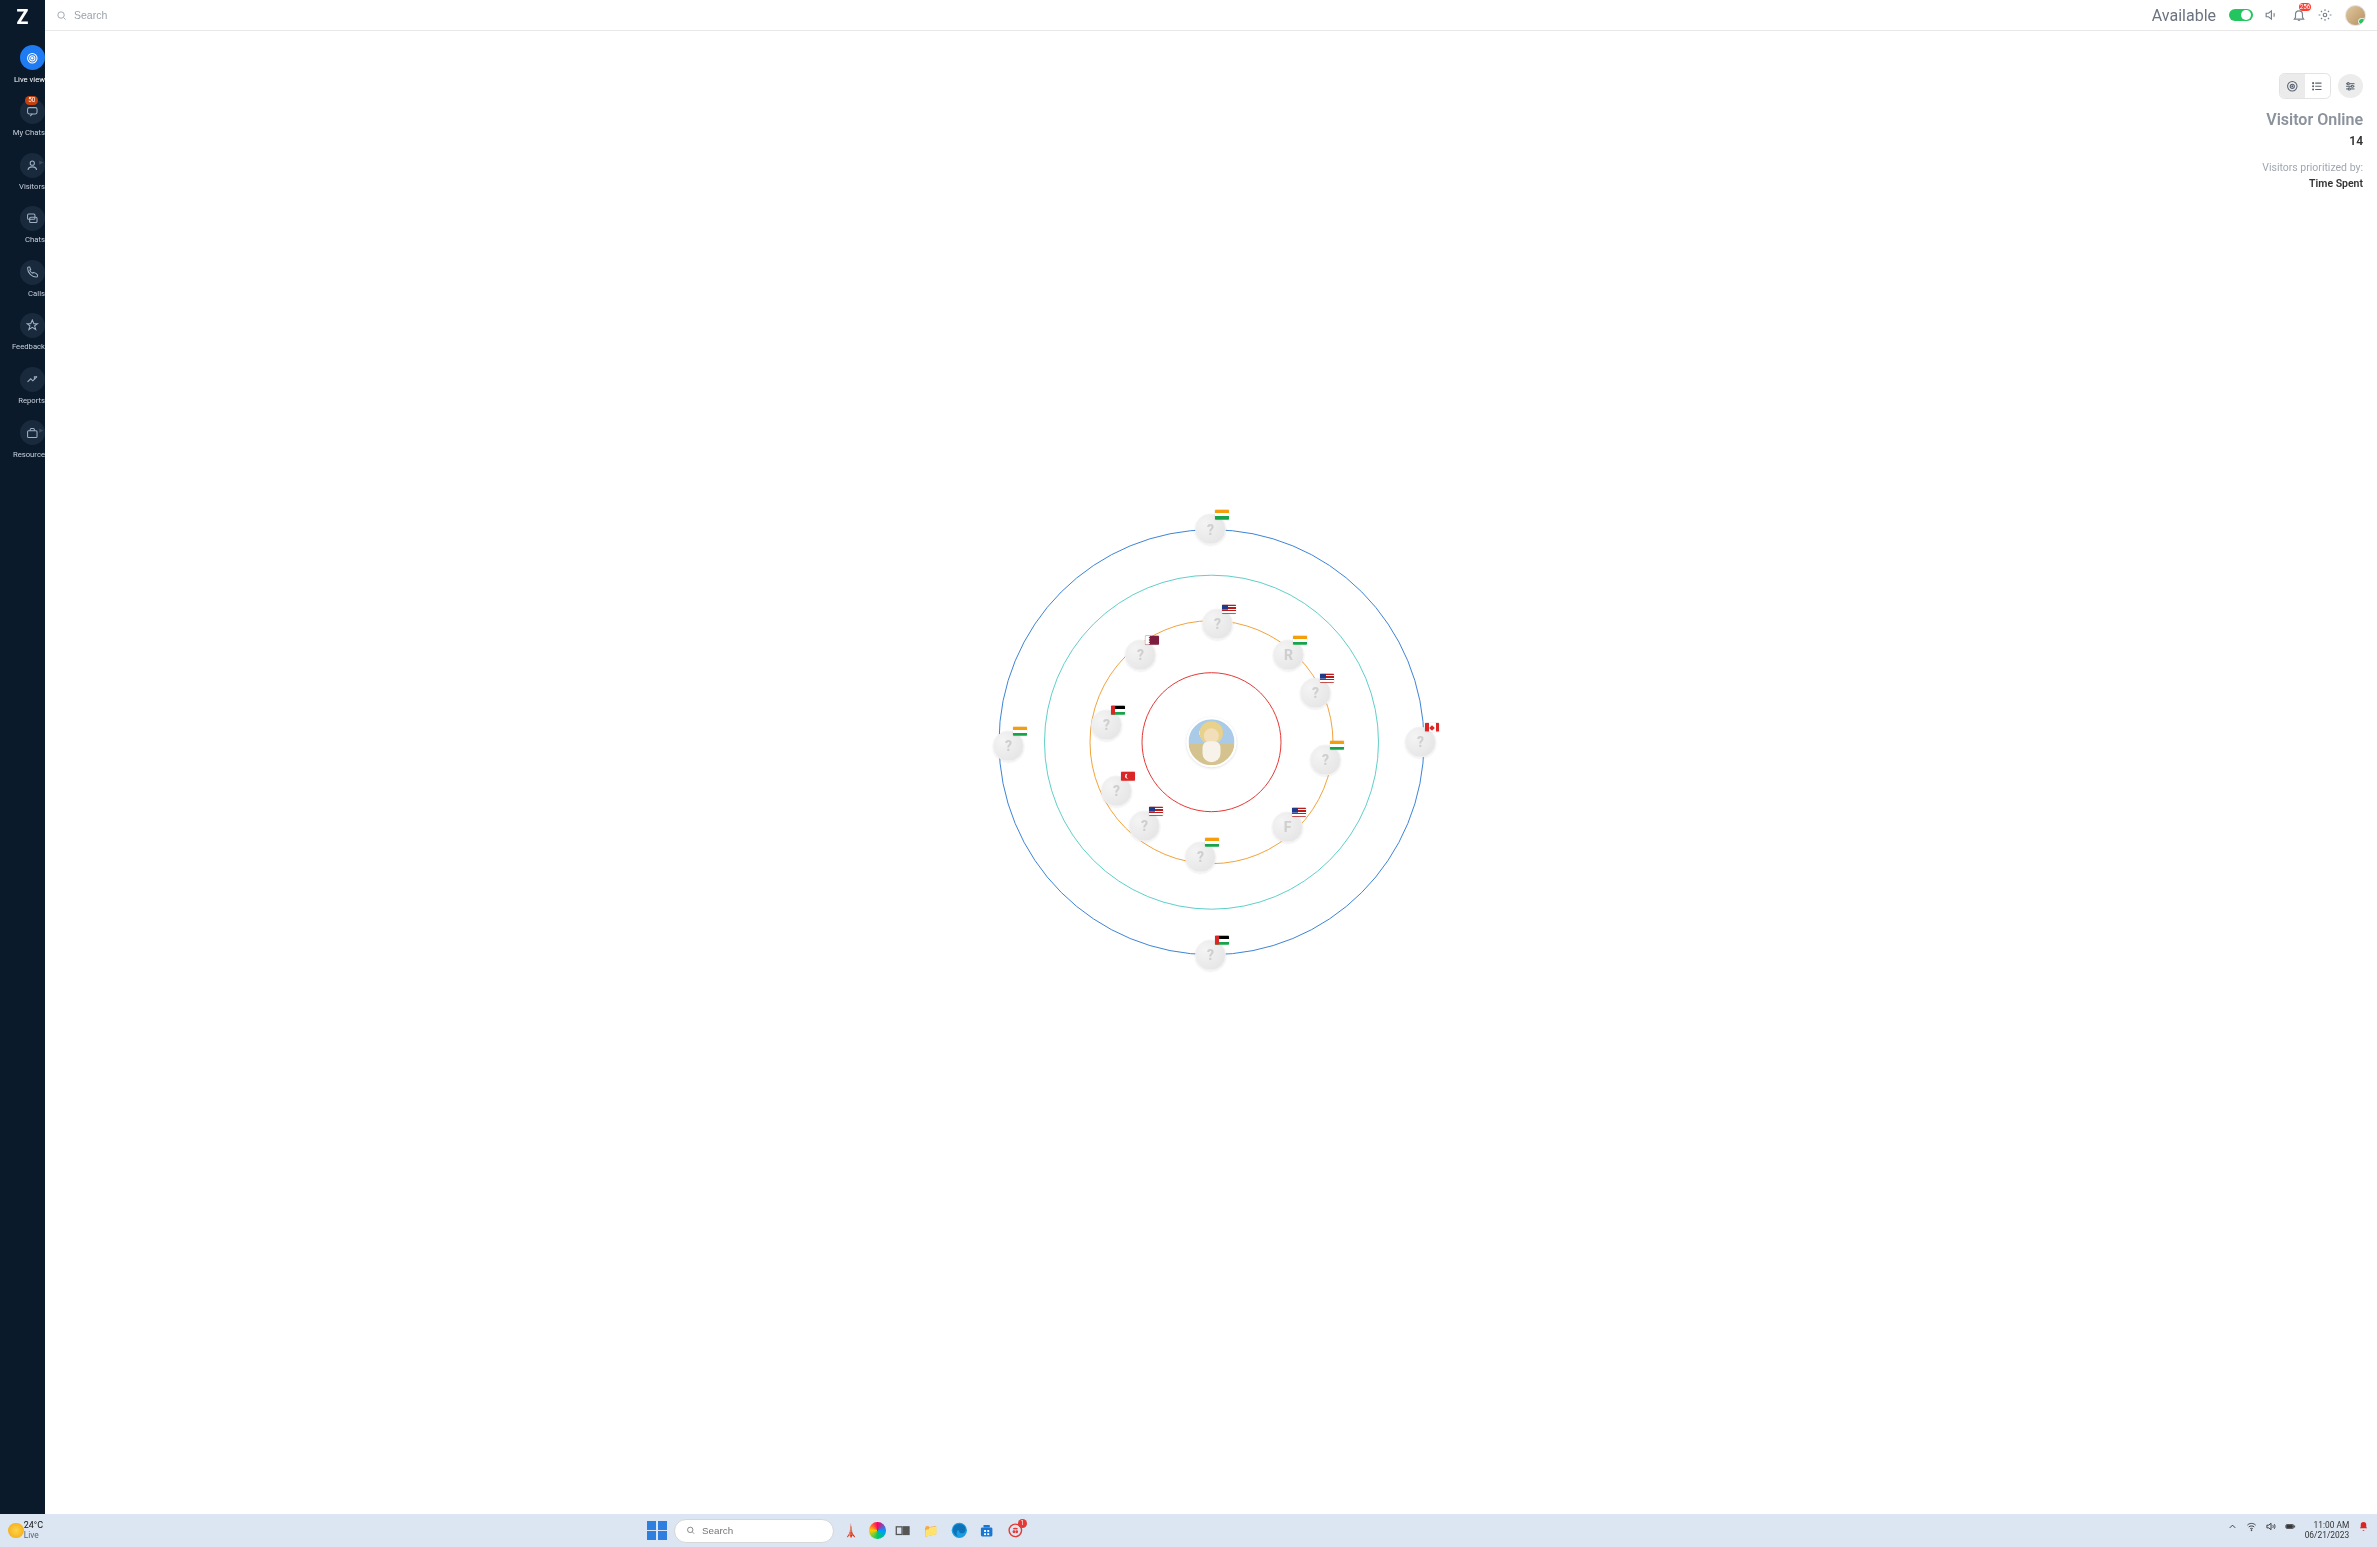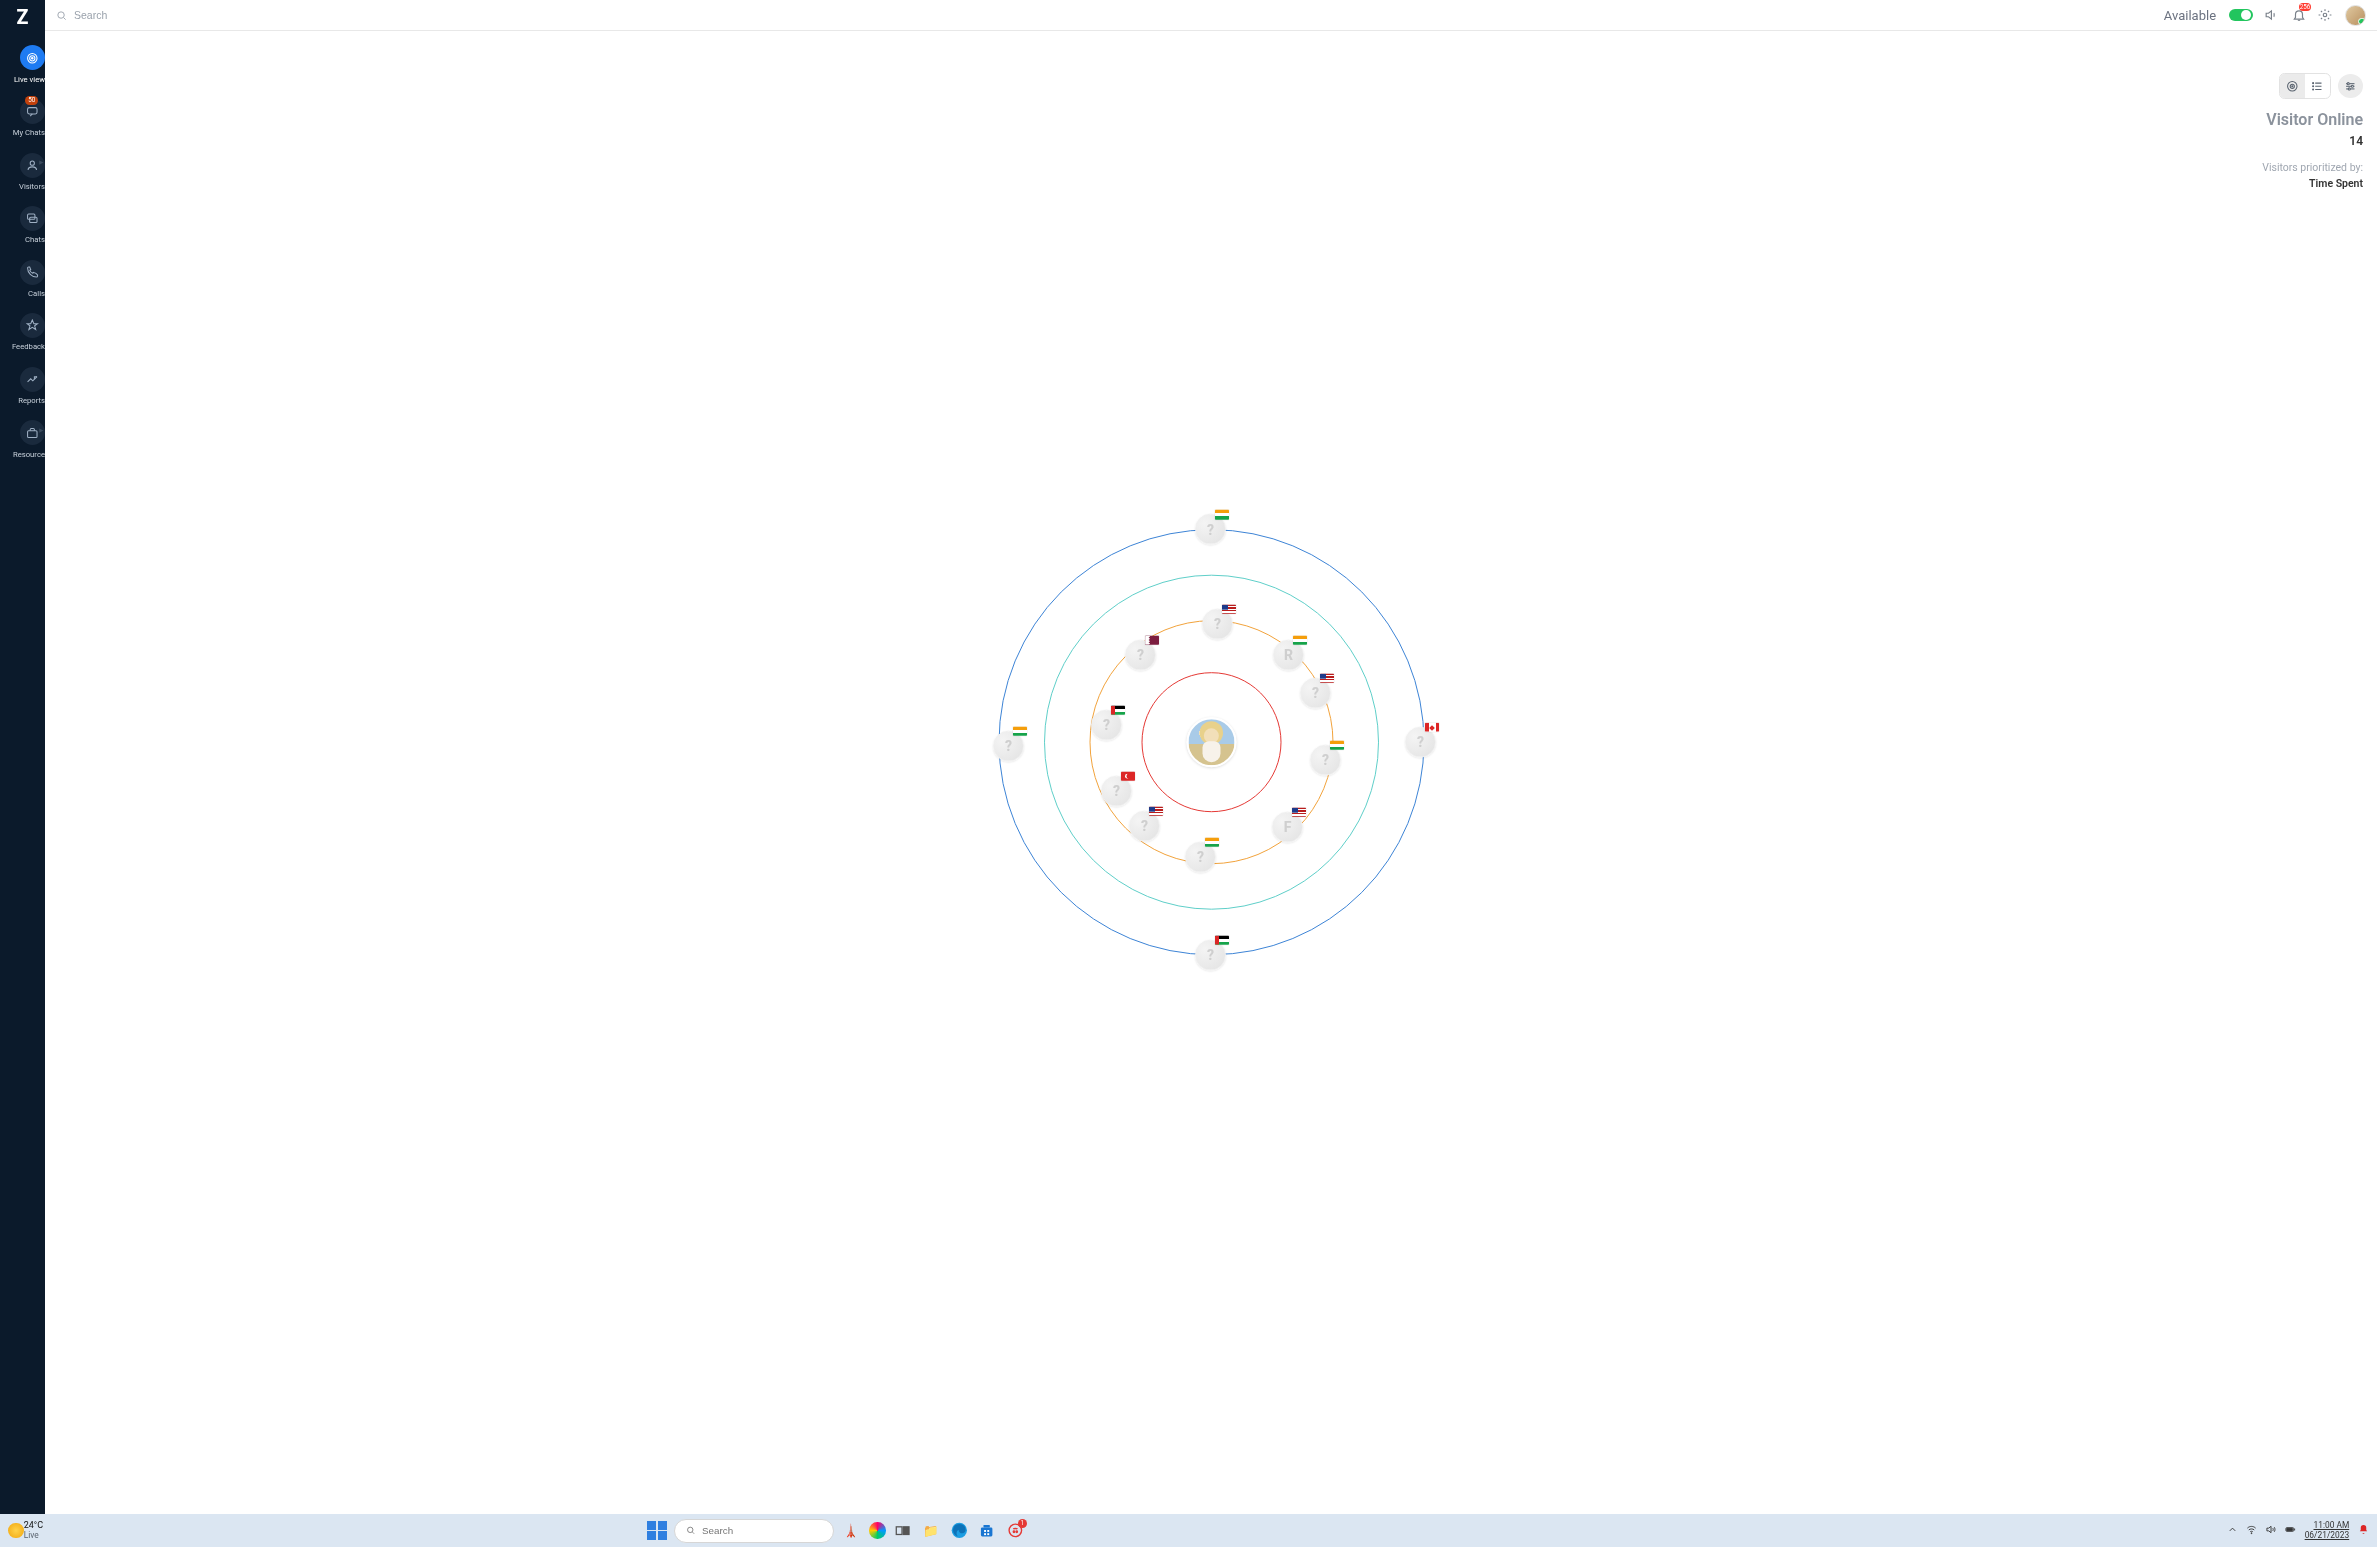--- a/index.html
+++ b/index.html
@@ -19,21 +19,21 @@
   .nav-badge { position: absolute; top: 4.2px; right: 7px; background: #c2410c; color: #fff; font-size: 6.3px; padding: 0.7px 2.8px; border-radius: 4.9px; line-height: 1.2; }
   .nav-arrow { position: absolute; right: 1.4px; top: 50%; transform: translateY(-12.6px); font-size: 5.6px; color: #3a4a5d; }
 
   
   .header { position: absolute; left: 45px; right: 0; top: 0; height: 31px; border-bottom: 0.7px solid #e8e8e8; display: flex; align-items: center; padding: 0 11px; background: #fff; z-index: 15; }
   .search-wrap { display: flex; align-items: center; color: #9aa2ac; font-size: 10.5px; }
   .search-wrap svg { width: 11px; height: 11px; margin-right: 7px; stroke: #9aa2ac; }
   .search-input { border: none; outline: none; font-size: 10.5px; color: #333; width: 209px; }
   .search-input::placeholder { color: #9aa2ac; }
   .header-right { margin-left: auto; display: flex; align-items: center; gap: 12.6px; }
-  .avail-label { color: #6b7280; font-size: 13px; }
+  .avail-label { color: #6b7280; font-size: 16px; }
   .toggle { width: 24px; height: 12.6px; border-radius: 7px; background: #22c55e; position: relative; cursor: pointer; }
   .toggle::after { content: ""; position: absolute; right: 1.4px; top: 1.4px; width: 9.8px; height: 9.8px; background: #fff; border-radius: 50%; }
   .hicon { color: #6b7280; cursor: pointer; position: relative; display: flex; align-items: center; }
   .hicon svg { width: 14px; height: 14px; stroke: #7a818a; }
   .notif-badge { position: absolute; top: -4.9px; right: -5.6px; background: #ff3b30; color: #fff; font-size: 6.3px; padding: 0 1px; border-radius: 4.9px; line-height: 1.3; }
   .avatar { width: 21px; height: 21px; border-radius: 50%; background: linear-gradient(135deg,#e0c9a0,#b89060); position: relative; border: 0.7px solid #e0e0e0; overflow:hidden; }
   .avatar::after { content:""; position:absolute; right:-0.7px; bottom:-0.7px; width:5.6px; height:5.6px; background:#22c55e; border:1.4px solid #fff; border-radius:50%; }
 
   
   .main { position: absolute; left: 45px; right: 0; top: 31px; bottom: 33px; background: #fff; }
@@ -88,21 +88,21 @@
   .weather-text { line-height:1.1; }
   .wt-temp { font-size:9px; color:#111; }
   .wt-cond { font-size:8.4px; color:#5b6470; }
   .task-center { margin-left:auto; margin-right:auto; display:flex; align-items:center; gap:7px; }
   .win-btn { width:19.5px; height:19.5px; display:grid; grid-template-columns:1fr 1fr; grid-template-rows:1fr 1fr; gap:1.4px; cursor:pointer; }
   .win-btn span { background:#2f7fe0; }
   .task-search { display:flex; align-items:center; background:#fff; border-radius:14px; height:24px; padding:0 11px; width:160px; border:0.7px solid #d6d6d6; }
   .task-search svg { width:10.5px; height:10.5px; stroke:#666; margin-right:7px; }
   .task-search input { border:none; outline:none; font-size:9.8px; width:100%; }
   .task-icon { width:21px; height:21px; border-radius:4.2px; display:flex; align-items:center; justify-content:center; cursor:pointer; font-size:12.6px; }
-  .tray { margin-left:auto; display:flex; align-items:center; gap:8.4px; color:#333;text-decoration:underline; }
+  .tray { margin-left:auto; display:flex; gap:8.4px; color:#333; }
   .tray svg { width:11px; height:11px; }
   .clock { text-align:right; line-height:1.15; font-size:8.4px; }
   .bell-red { width:11px; height:11px; fill:#dc2626; }
 </style>
 </head>
 <body>
 
 <div class="app">
 
   <div class="sidebar">

